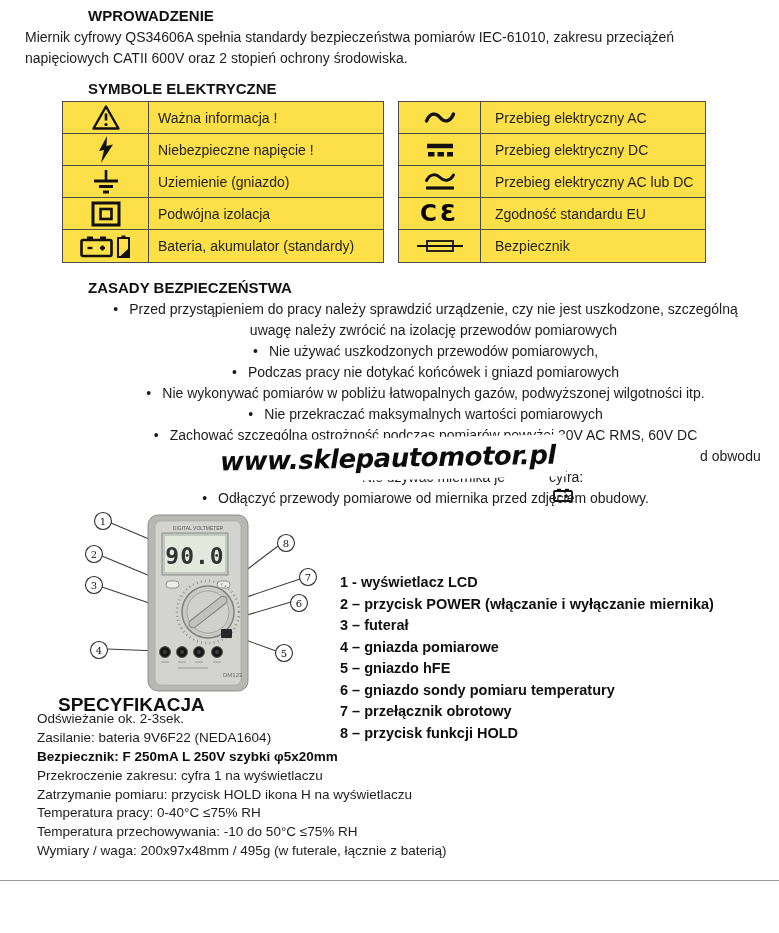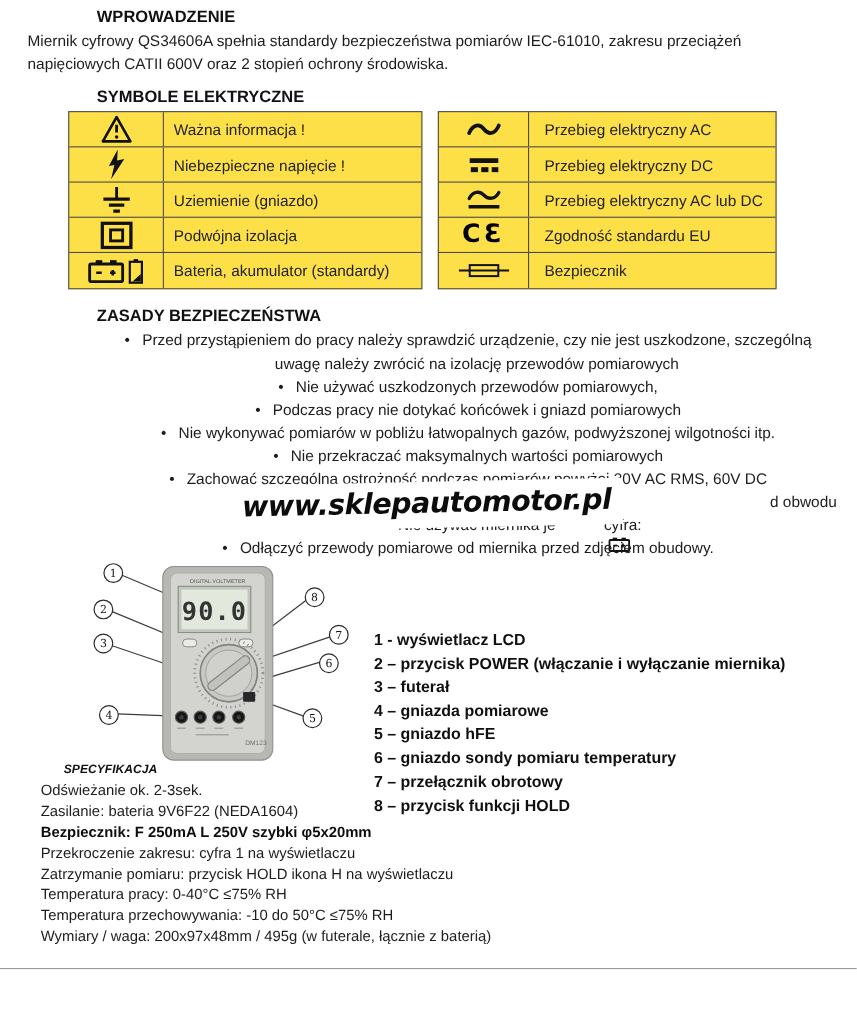--- a/index.html
+++ b/index.html
@@ -277,21 +277,21 @@
     <div class="part-item">1 - wyświetlacz LCD</div>
     <div class="part-item">2 – przycisk POWER (włączanie i wyłączanie miernika)</div>
     <div class="part-item">3 – futerał</div>
     <div class="part-item">4 – gniazda pomiarowe</div>
     <div class="part-item">5 – gniazdo hFE</div>
     <div class="part-item">6 – gniazdo sondy pomiaru temperatury</div>
     <div class="part-item">7 – przełącznik obrotowy</div>
     <div class="part-item">8 – przycisk funkcji HOLD</div>
   </div>
 
-  <div class="h" style="left:58px; top:694px; font-size:11px;font-style:italic;">SPECYFIKACJA</div>
+  <div class="h" style="left:58px; top:694px; font-size:19px;">SPECYFIKACJA</div>
   <div class="spec-lines">
     <div class="spec-line">Odświeżanie ok. 2-3sek.</div>
     <div class="spec-line">Zasilanie: bateria 9V6F22 (NEDA1604)</div>
     <div class="spec-line bold">Bezpiecznik: F 250mA L 250V szybki φ5x20mm</div>
     <div class="spec-line">Przekroczenie zakresu: cyfra 1 na wyświetlaczu</div>
     <div class="spec-line">Zatrzymanie pomiaru: przycisk HOLD ikona H na wyświetlaczu</div>
     <div class="spec-line">Temperatura pracy: 0-40°C ≤75% RH</div>
     <div class="spec-line">Temperatura przechowywania: -10 do 50°C ≤75% RH</div>
     <div class="spec-line">Wymiary / waga: 200x97x48mm / 495g (w futerale, łącznie z baterią)</div>
   </div>

